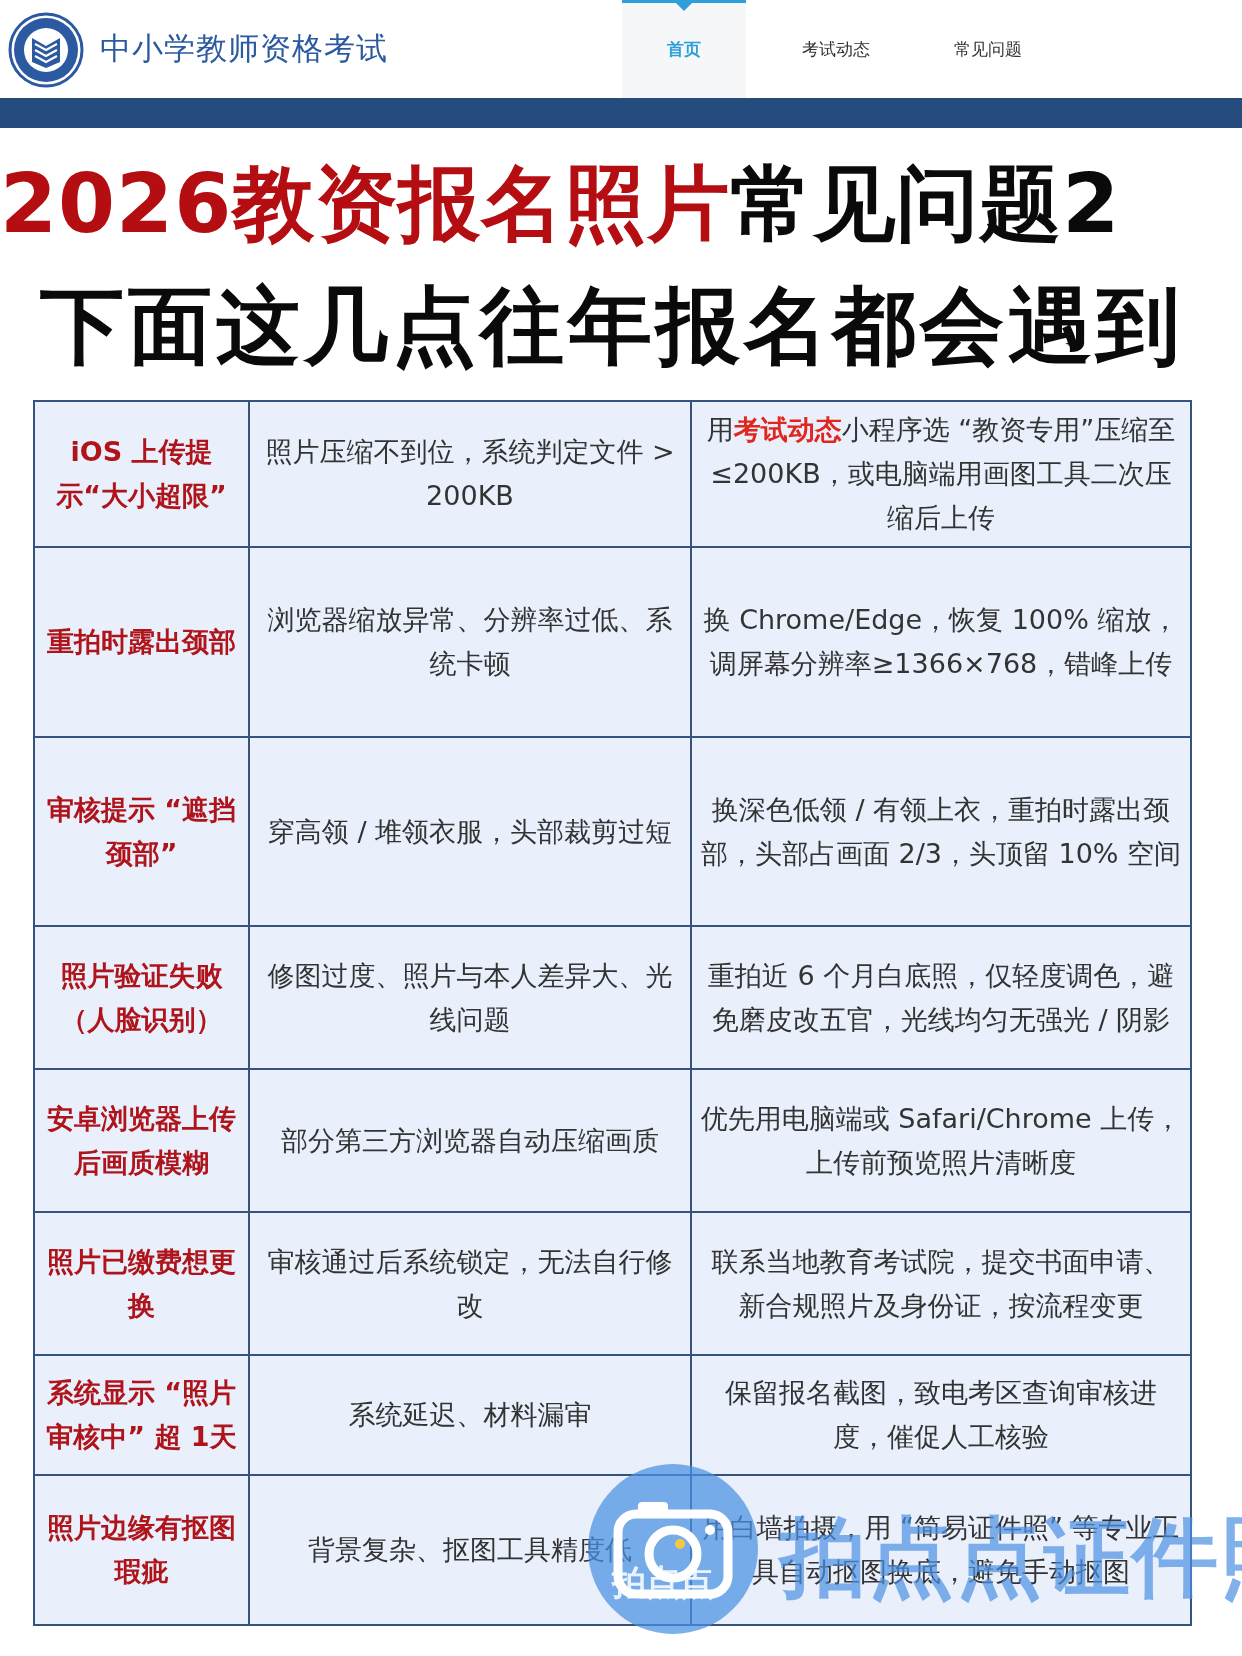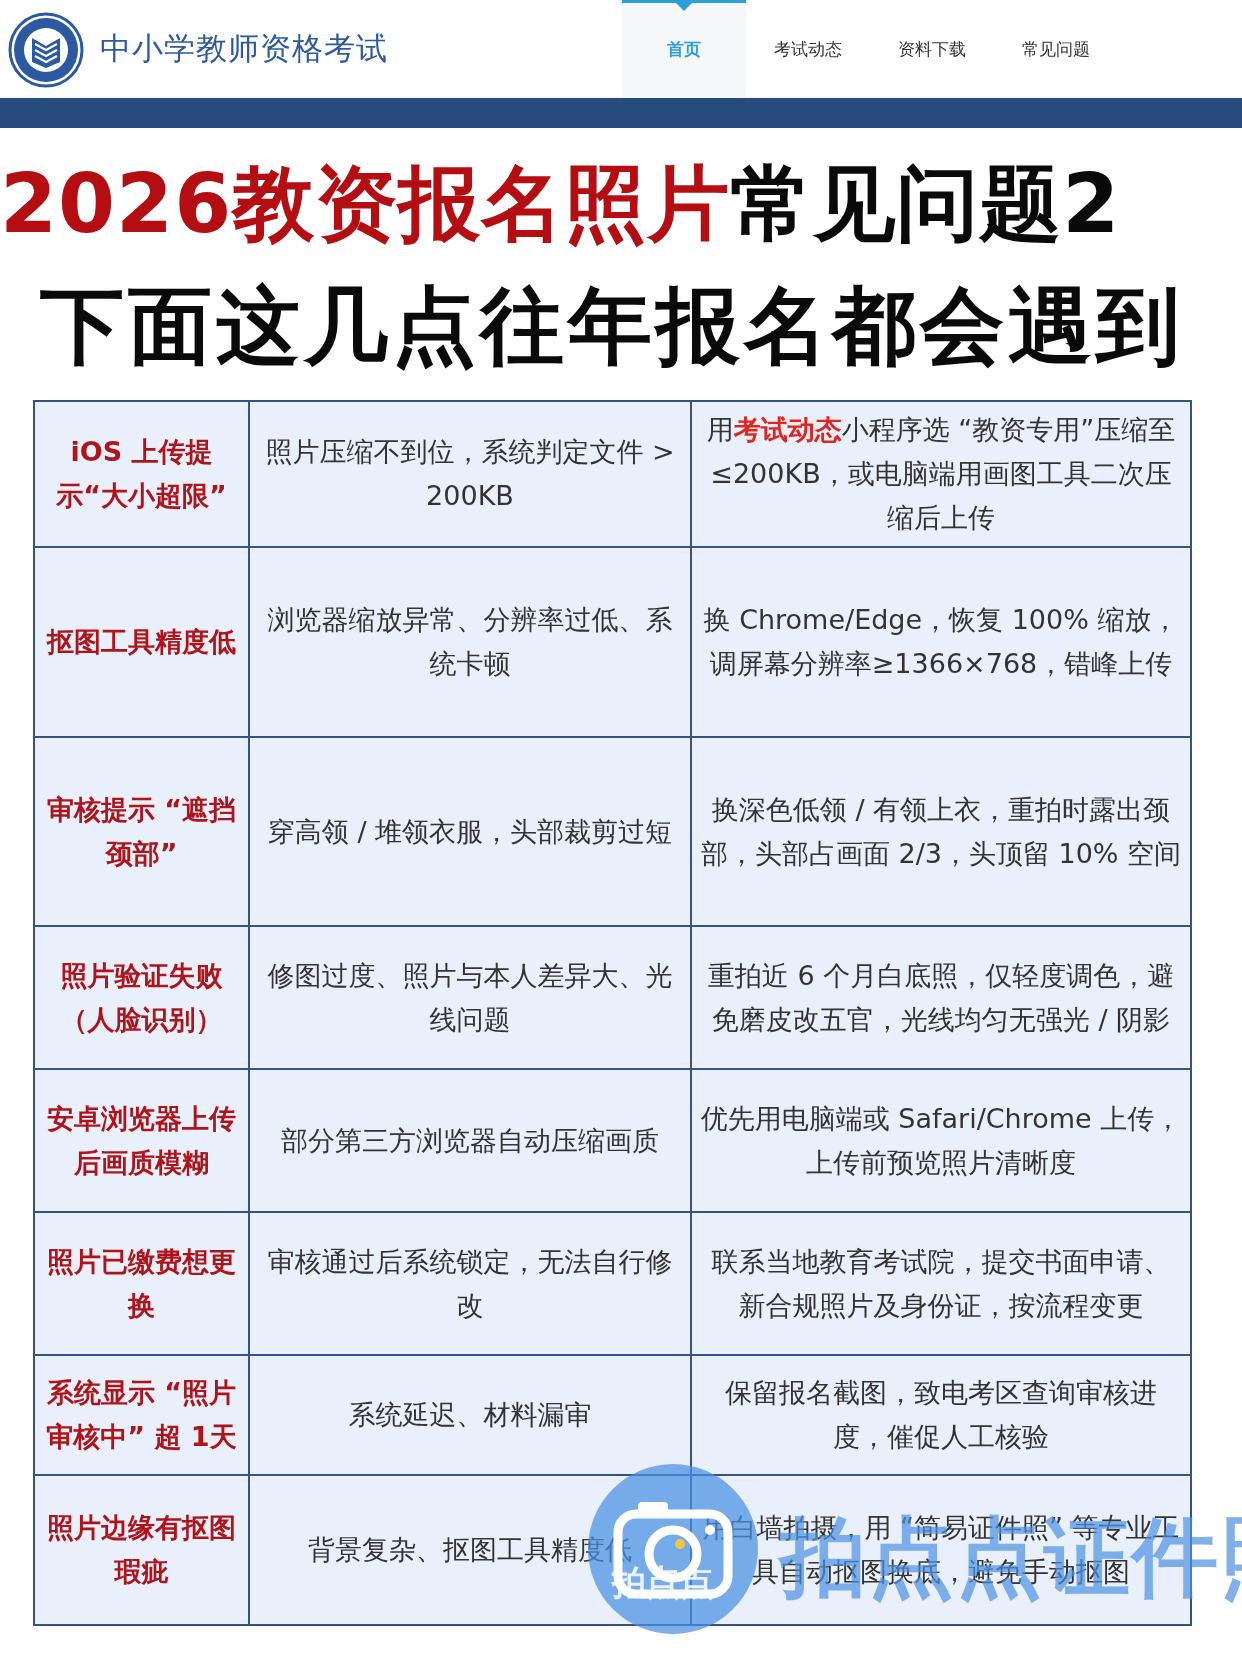--- a/index.html
+++ b/index.html
@@ -3,21 +3,21 @@
 <meta charset="utf-8">
 <style>
   * { box-sizing: border-box; margin: 0; padding: 0; }
   html, body { width: 1242px; height: 1656px; overflow: hidden; background: #ffffff; }
   body { font-family: "DejaVu Sans", "Liberation Sans", sans-serif; position: relative; }
 
   
   .site-header { position: absolute; left: 0; top: 0; width: 1242px; height: 122px; background: #ffffff; }
   .logo { position: absolute; left: 8px; top: 12px; width: 76px; height: 76px; }
   .site-title { position: absolute; left: 100px; top: 28px; font-size: 31px; color: #2c5aa0; letter-spacing: 1px; font-family: "DejaVu Sans", sans-serif; }
-  .nav { position: absolute; left: 622px; top: 0; height: 98px; display: flex; }
+  .nav { position: absolute; left: 622px; top: 0; height: 98px; display: flex; gap: 28px; }
   .nav-item { width: 124px; height: 98px; display: flex; align-items: center; justify-content: center; font-size: 17px; color: #333333; cursor: pointer; position: relative; }
   .nav-item.active { background: #f6f7f9; color: #2e9fd8; font-weight: bold; }
   .nav-item.active::before { content: ""; position: absolute; top: 0; left: 0; right: 0; height: 3px; background: #2e9fd8; }
   .nav-item.active::after { content: ""; position: absolute; top: 3px; left: 50%; margin-left: -8px; border-left: 8px solid transparent; border-right: 8px solid transparent; border-top: 8px solid #2e9fd8; }
   .header-bar { position: absolute; left: 0; top: 98px; width: 1242px; height: 30px; background: #264b7d; }
 
   
   .headline { position: absolute; left: 0; width: 1048px; text-align: center; font-weight: bold; font-family: "DejaVu Sans", sans-serif; white-space: nowrap; }
   .headline-1 { top: 150px; font-size: 82px; letter-spacing: 1px; }
   .headline-1 .red { color: #b40d12; }
@@ -50,21 +50,20 @@
       <circle cx="38" cy="38" r="32" fill="#2c5aa0"></circle>
       <circle cx="38" cy="38" r="22" fill="#ffffff"></circle>
       <path d="M24 26 L38 34 L52 26 L52 50 L38 56 L24 50 Z" fill="#2c5aa0"></path>
       <path d="M27 32 L38 38 L49 32 M27 38 L38 44 L49 38 M27 44 L38 50 L49 44" stroke="#ffffff" stroke-width="2" fill="none"></path>
     </svg>
   </div>
   <div class="site-title">中小学教师资格考试</div>
   <nav class="nav">
     <div class="nav-item active">首页</div>
     <div class="nav-item">考试动态</div>
-    <div class="nav-item">资料下载</div>
     <div class="nav-item">常见问题</div>
   </nav>
 </div>
 <div class="header-bar"></div>
 
 <div class="headline headline-1">
   <span class="red">2026教资报名照片</span><span class="black">常见问题2</span>
 </div>
 <div class="headline headline-2">下面这几点往年报名都会遇到</div>
 
@@ -79,21 +78,21 @@
       <col class="col-cause">
       <col class="col-fix">
     </colgroup>
   <tbody>
     <tr style="height:132px">
       <td class="cell-problem">iOS 上传提示“大小超限”</td>
       <td class="cell-cause">照片压缩不到位，系统判定文件 &gt; 200KB</td>
       <td class="cell-fix"><span>用</span><span class="hl">考试动态</span><span>小程序选 “教资专用”压缩至≤200KB，或电脑端用画图工具二次压缩后上传</span></td>
     </tr>
     <tr style="height:190px">
-      <td class="cell-problem">抠图工具精度低</td>
+      <td class="cell-problem">重拍时露出颈部</td>
       <td class="cell-cause">浏览器缩放异常、分辨率过低、系统卡顿</td>
       <td class="cell-fix">换 Chrome/Edge，恢复 100% 缩放，调屏幕分辨率≥1366×768，错峰上传</td>
     </tr>
     <tr style="height:189px">
       <td class="cell-problem">审核提示 “遮挡颈部”</td>
       <td class="cell-cause">穿高领 / 堆领衣服，头部裁剪过短</td>
       <td class="cell-fix">换深色低领 / 有领上衣，重拍时露出颈部，头部占画面 2/3，头顶留 10% 空间</td>
     </tr>
     <tr style="height:143px">
       <td class="cell-problem">照片验证失败（人脸识别）</td>

